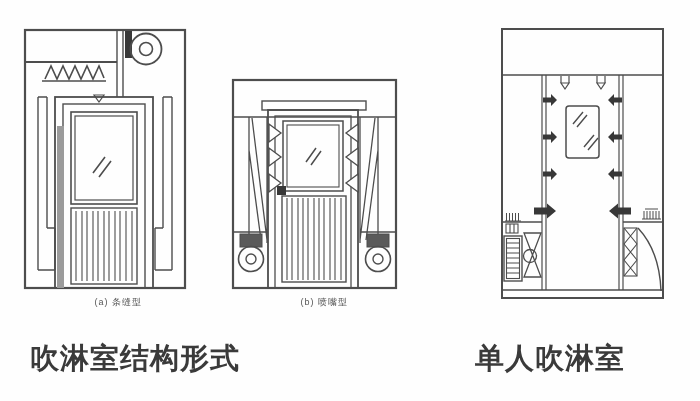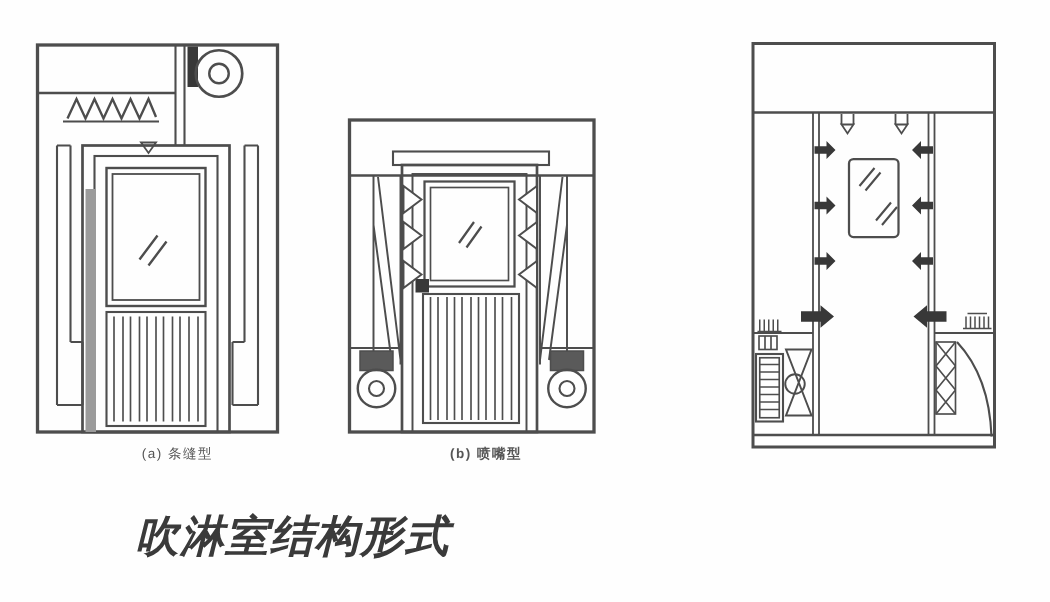--- a/index.html
+++ b/index.html
@@ -7,28 +7,27 @@
     width:700px;height:401px;
     background:#fefefe;
     font-family:"Liberation Sans","DejaVu Sans",sans-serif;
     position:relative;
     overflow:hidden;
   }
   .stage{position:absolute;left:0;top:0;width:700px;height:401px;}
   svg{position:absolute;left:0;top:0;}
   .caption{
     position:absolute;
-    text-align:right;
+    text-align:left;
     color:#3a3a3a;
     font-weight:700;
     font-size:29px;
     line-height:1.1;
     letter-spacing:1px;
     white-space:nowrap;
-    font-style:italic;
   }
   .subcaption{
     position:absolute;
     text-align:right;
     color:#555555;
     font-size:9px;
     line-height:1;
     letter-spacing:1px;
     white-space:nowrap;
   }
@@ -198,17 +197,18 @@
       <rect x="624" y="228" width="13" height="48"></rect>
       <path d="M624,228 L637,244 M637,228 L624,244 M624,244 L637,260 M637,244 L624,260 M624,260 L637,276 M637,260 L624,276"></path>
     </g>
     <path d="M638,228 C652,243 660,263 661,291" stroke-width="1.4"></path>
 
     <path d="M502,290 H663" stroke-width="1.6"></path>
   </g>
 </svg>
 
 <div class="subcaption" style="left:38px;top:298px;width:104px;">(a) 条缝型</div>
-<div class="subcaption" style="left:244px;top:298px;width:104px;font-weight:bold;">(b) 喷嘴型</div>
+<div class="subcaption" style="left:244px;top:298px;width:104px;">(b) 喷嘴型</div>
 
 <div class="caption" style="left:30px;top:343px;width:270px;">吹淋室结构形式</div>
+<div class="caption" style="left:475px;top:343px;width:200px;">单人吹淋室</div>
 
 </div>
 
 </body></html>

